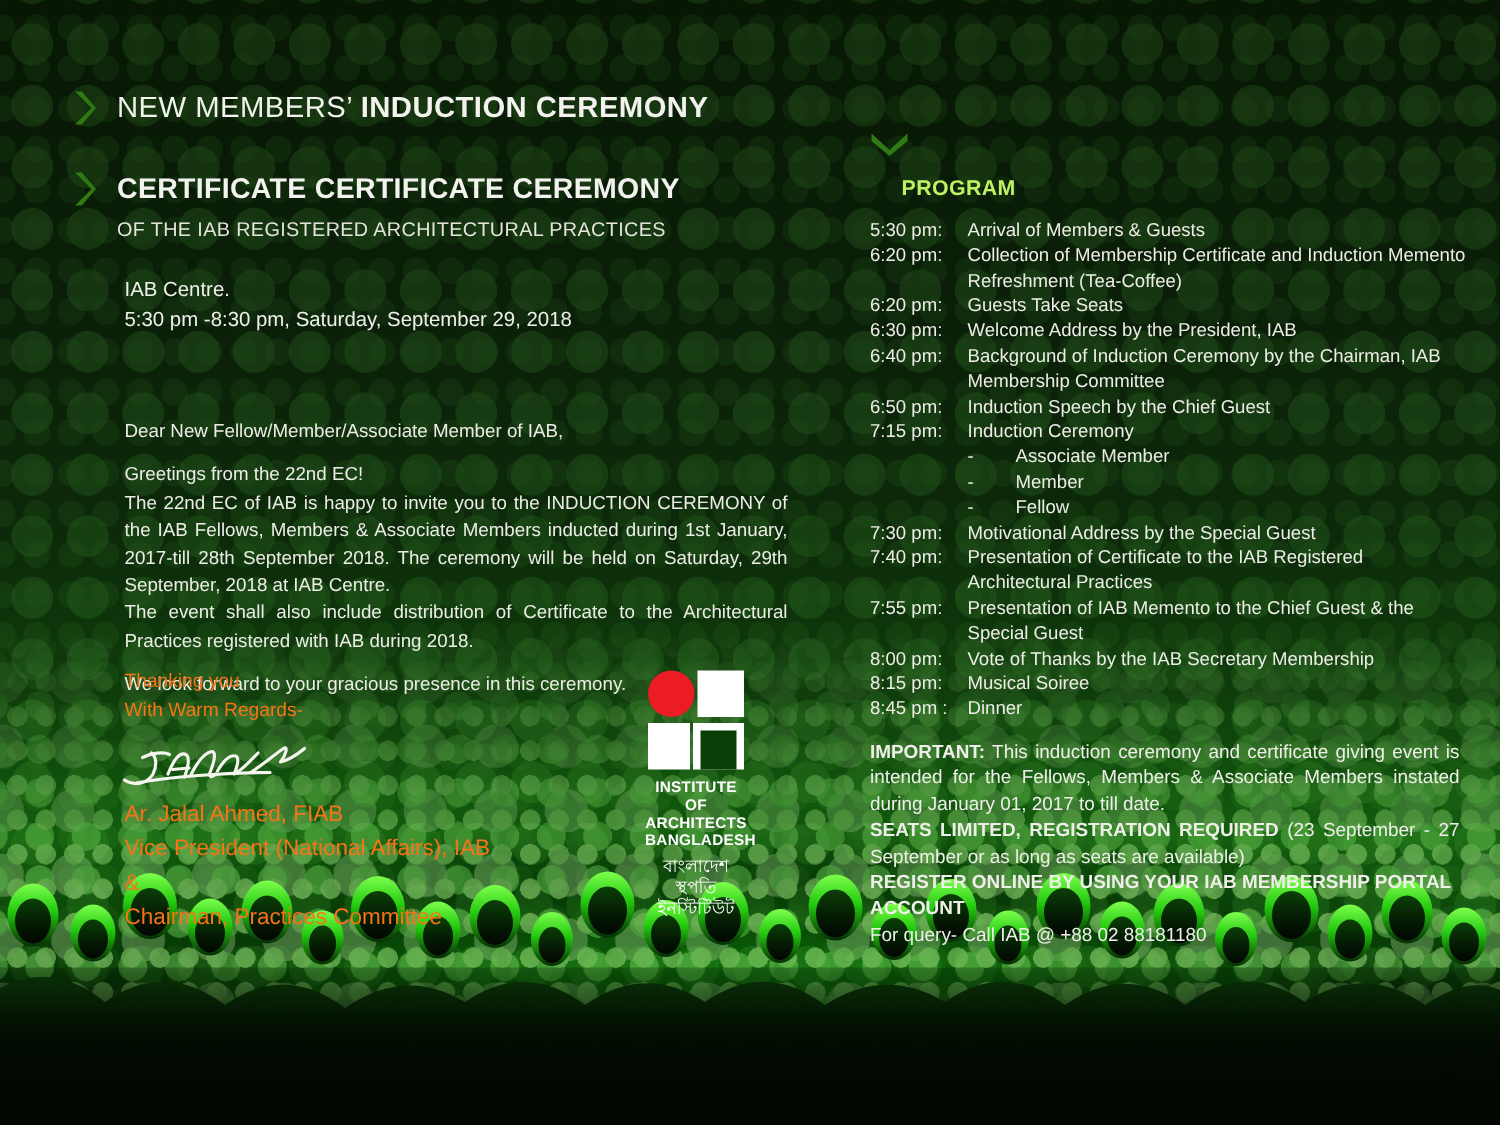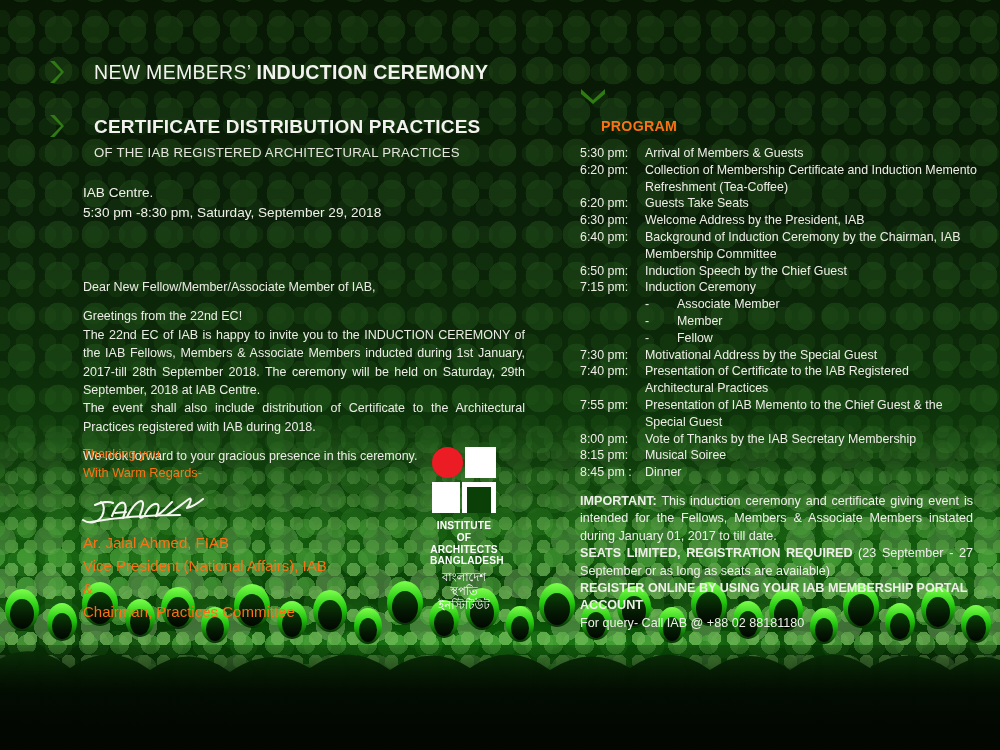--- a/index.html
+++ b/index.html
@@ -49,21 +49,21 @@
     background:linear-gradient(180deg, rgba(3,12,2,.25) 0%, rgba(2,8,1,.86) 45%, #020701 100%); }
 
   
   .content{ position:absolute; inset:0; }
 
   .chev-r{ width:15px; height:24px; display:block; }
   .chev-d{ width:26px; height:16px; display:block; }
 
   
   .left{ position:absolute; left:49px; top:60px; width:500px; }
-  .hd-row{ display:flex; align-items:flex-start; gap:30px; }
+  .hd-row{ display:flex; align-items:flex-start; gap:14px; }
   .hd1{ color:#f2f2ee; font-size:19.5px; letter-spacing:.3px; line-height:1; padding-top:3px; }
   .hd1 b{ font-weight:bold; }
   .hd1 .thin{ font-weight:400; }
   .hd2{ color:#f2f2ee; font-size:19px; font-weight:bold; letter-spacing:.2px; line-height:1; padding-top:3px; }
   .hd2sub{ color:#e4e4dd; font-size:13.2px; font-weight:400; letter-spacing:.25px; margin-top:9px; }
 
   .venue{ position:absolute; left:83px; top:183px; color:#f0f0ea; font-size:13.6px; line-height:1.48; }
 
   .letter{ position:absolute; left:83px; top:278px; width:442px; color:#ecece6; font-size:12.5px; line-height:1.47; }
   .letter p{ margin:0; }
@@ -81,21 +81,21 @@
   .lg-circle{ position:absolute; left:0; top:0; width:31px; height:31px; border-radius:50%; background:#ec1c24; }
   .lg-sq1{ position:absolute; left:33px; top:0; width:31px; height:31px; background:#fff; }
   .lg-sq2{ position:absolute; left:0; top:35px; width:28px; height:31px; background:#fff; }
   .lg-arch{ position:absolute; left:30px; top:35px; width:34px; height:31px; background:#fff; }
   .lg-arch i{ position:absolute; left:5px; top:5px; right:5px; bottom:0; background:#0b3f08; display:block; }
   .logo-en{ color:#fff; font-size:10.2px; font-weight:bold; letter-spacing:.2px; line-height:1.16; margin-top:7px; }
   .logo-bn{ color:#fff; font-size:11.5px; line-height:1.22; margin-top:3px; font-family:"DejaVu Sans", sans-serif; }
 
   
   .right{ position:absolute; left:580px; top:88px; width:400px; }
-  .prog-title{ color:#f97316; font-size:14.2px; font-weight:bold; letter-spacing:.3px; margin-top:14px;padding-left:21px; }
+  .prog-title{ color:#bef264; font-size:14.2px; font-weight:bold; letter-spacing:.3px; margin-top:14px;padding-left:21px; }
   .sched{ margin-top:11px; }
   .srow{ display:flex; color:#ededE6; font-size:12.4px; line-height:1.355; }
   .stime{ width:65px; flex:0 0 65px; }
   .sdesc{ flex:1; }
   .sub{ display:flex; }
   .sub .d{ width:32px; flex:0 0 32px; }
 
   .important{ position:absolute; left:580px; top:493px; width:393px; color:#efefe9; font-size:12.6px; line-height:1.38; text-align:justify; }
   .important b{ font-weight:bold;margin-top:32px; }
   .important .blk{ margin:0; }
@@ -206,21 +206,21 @@
       </div>
     </div>
 
     <div class="hd-row" style="margin-top:30px;">
       <span>
         <svg class="chev-r" viewBox="0 0 15 24">
             <path d="M1 1 L12 12 L1 23 L5.5 23 L15 12 L5.5 1 Z" fill="#2f7a12"></path>
           </svg>
       </span>
       <div>
-        <div class="hd2">CERTIFICATE DISTRIBUTION PRACTICES</div>
+        <div class="hd2">CERTIFICATE CERTIFICATE CEREMONY</div>
         <div class="hd2sub">OF THE IAB REGISTERED ARCHITECTURAL PRACTICES</div>
       </div>
     </div>
   </div>
 
   <div class="venue">
     <div>IAB Centre.</div>
     <div>5:30 pm -8:30 pm, Saturday, September 29, 2018</div>
   </div>
 

